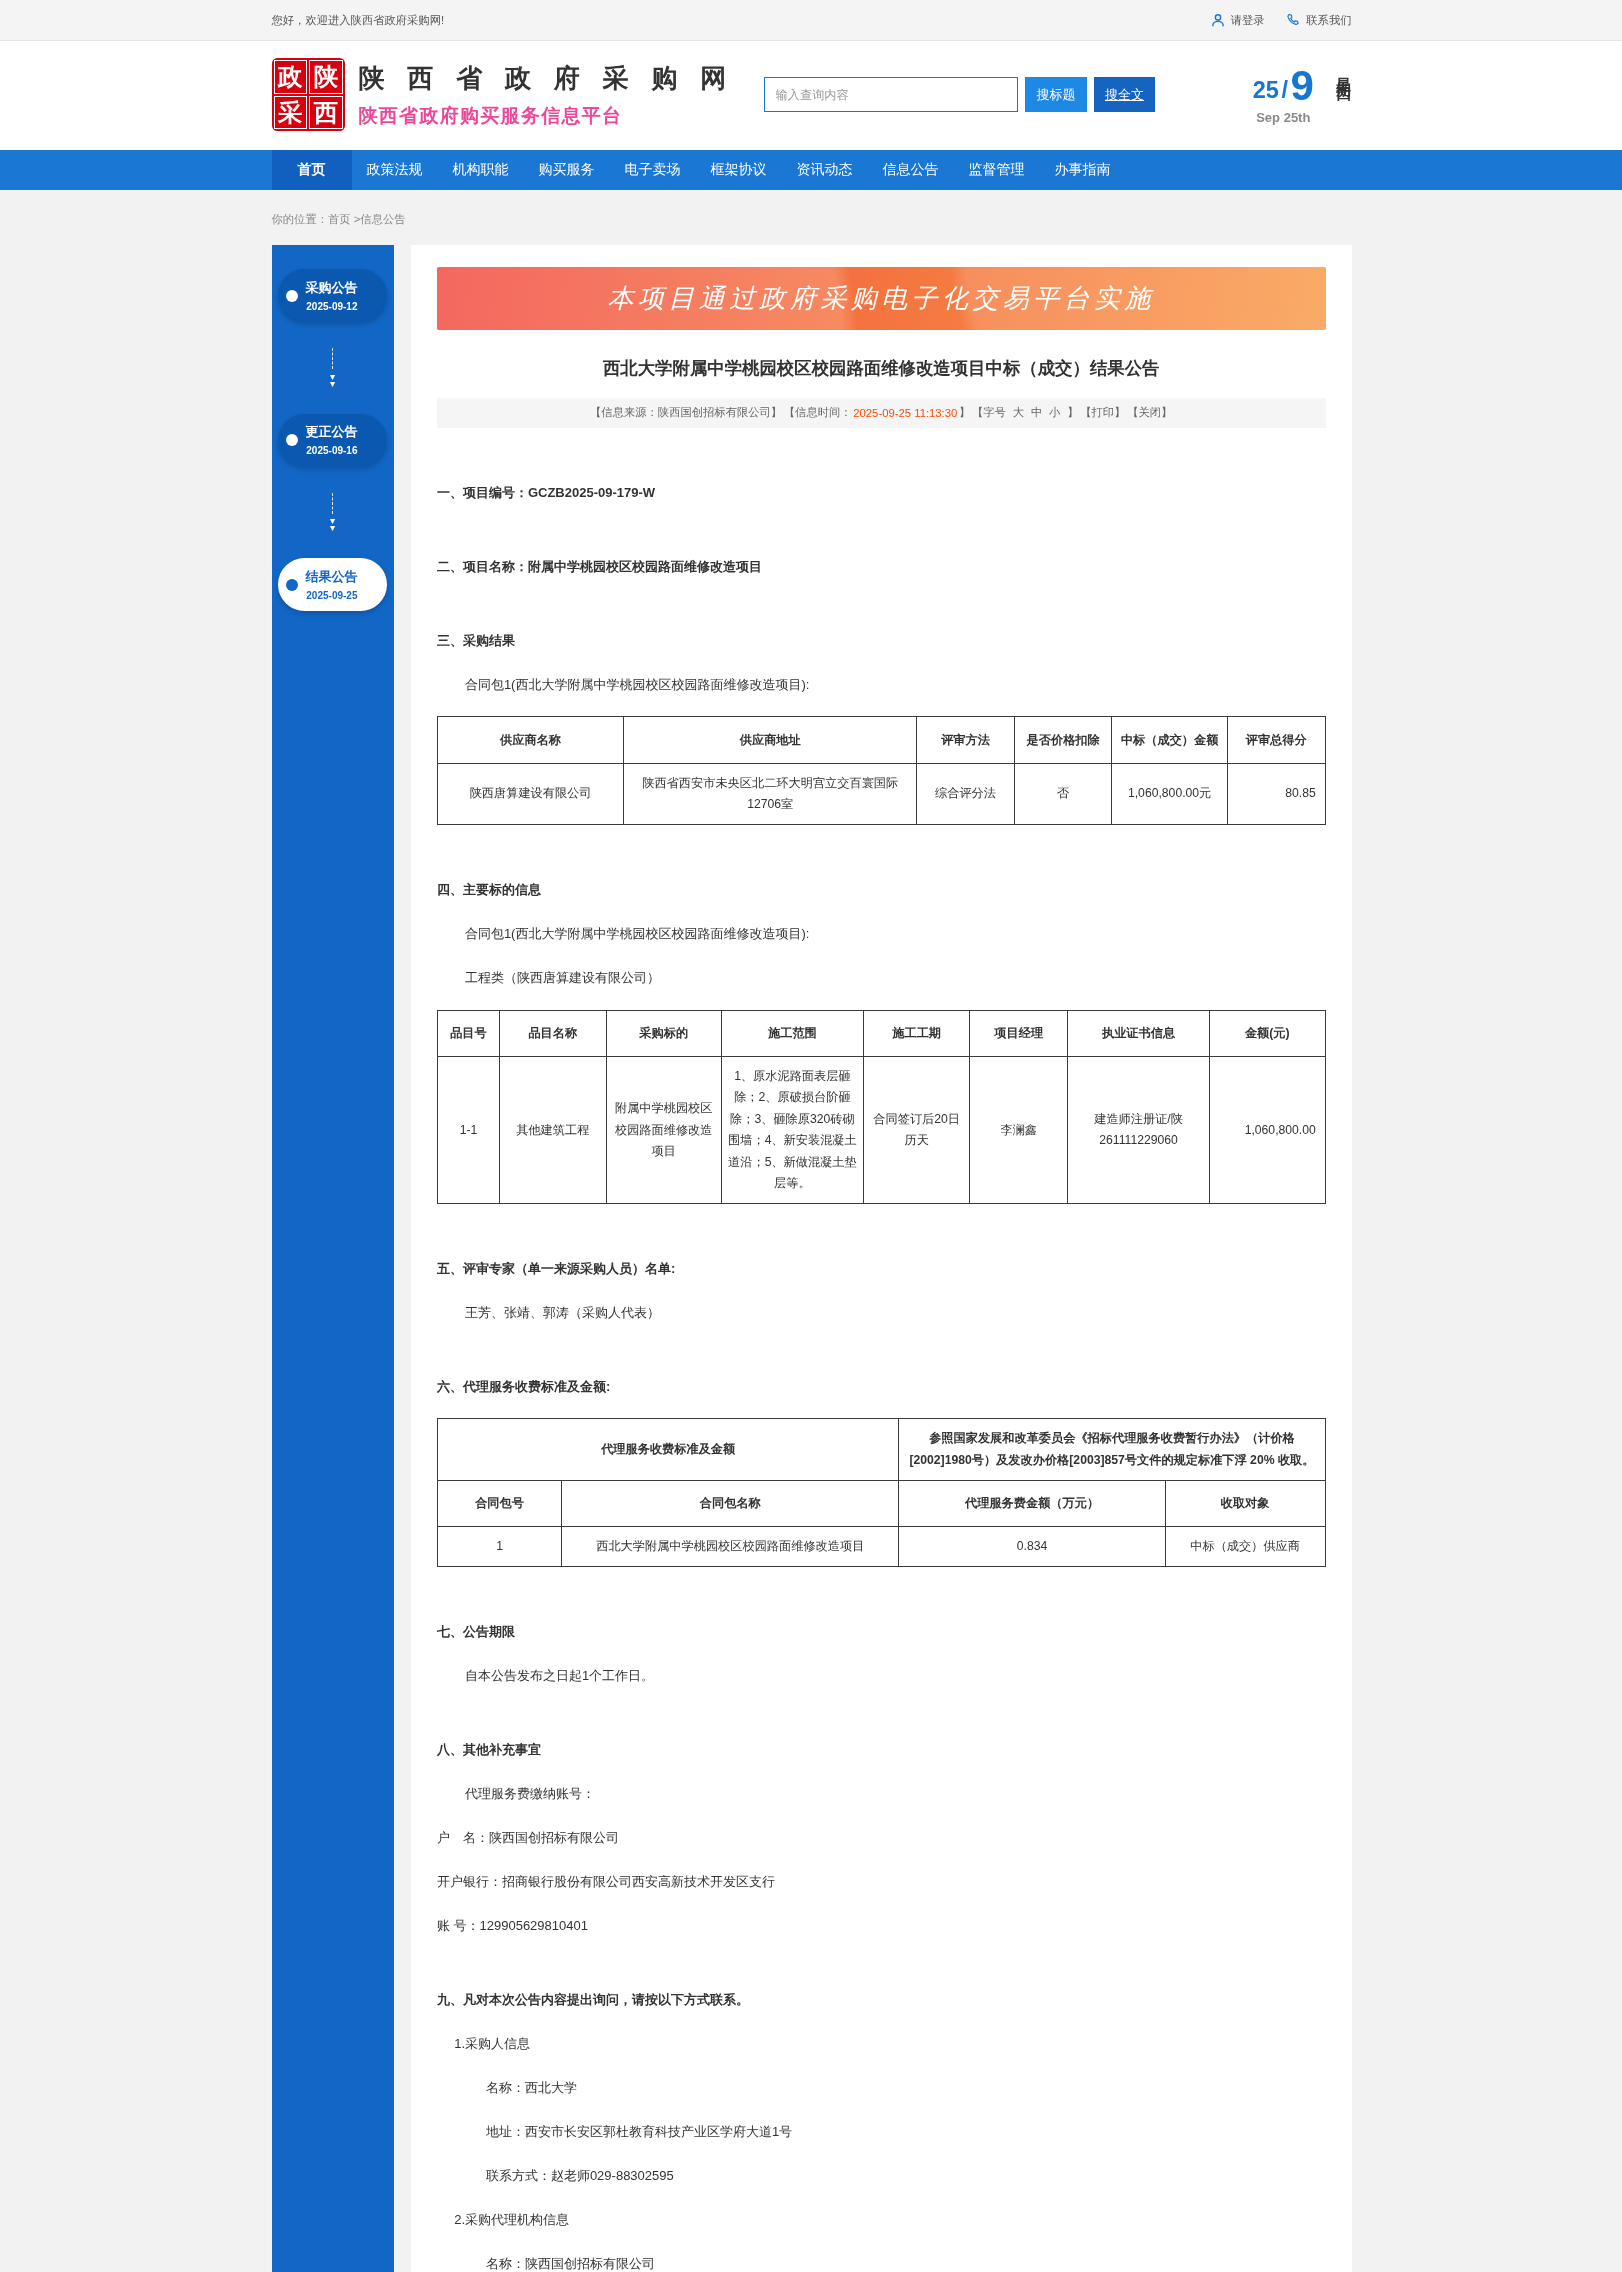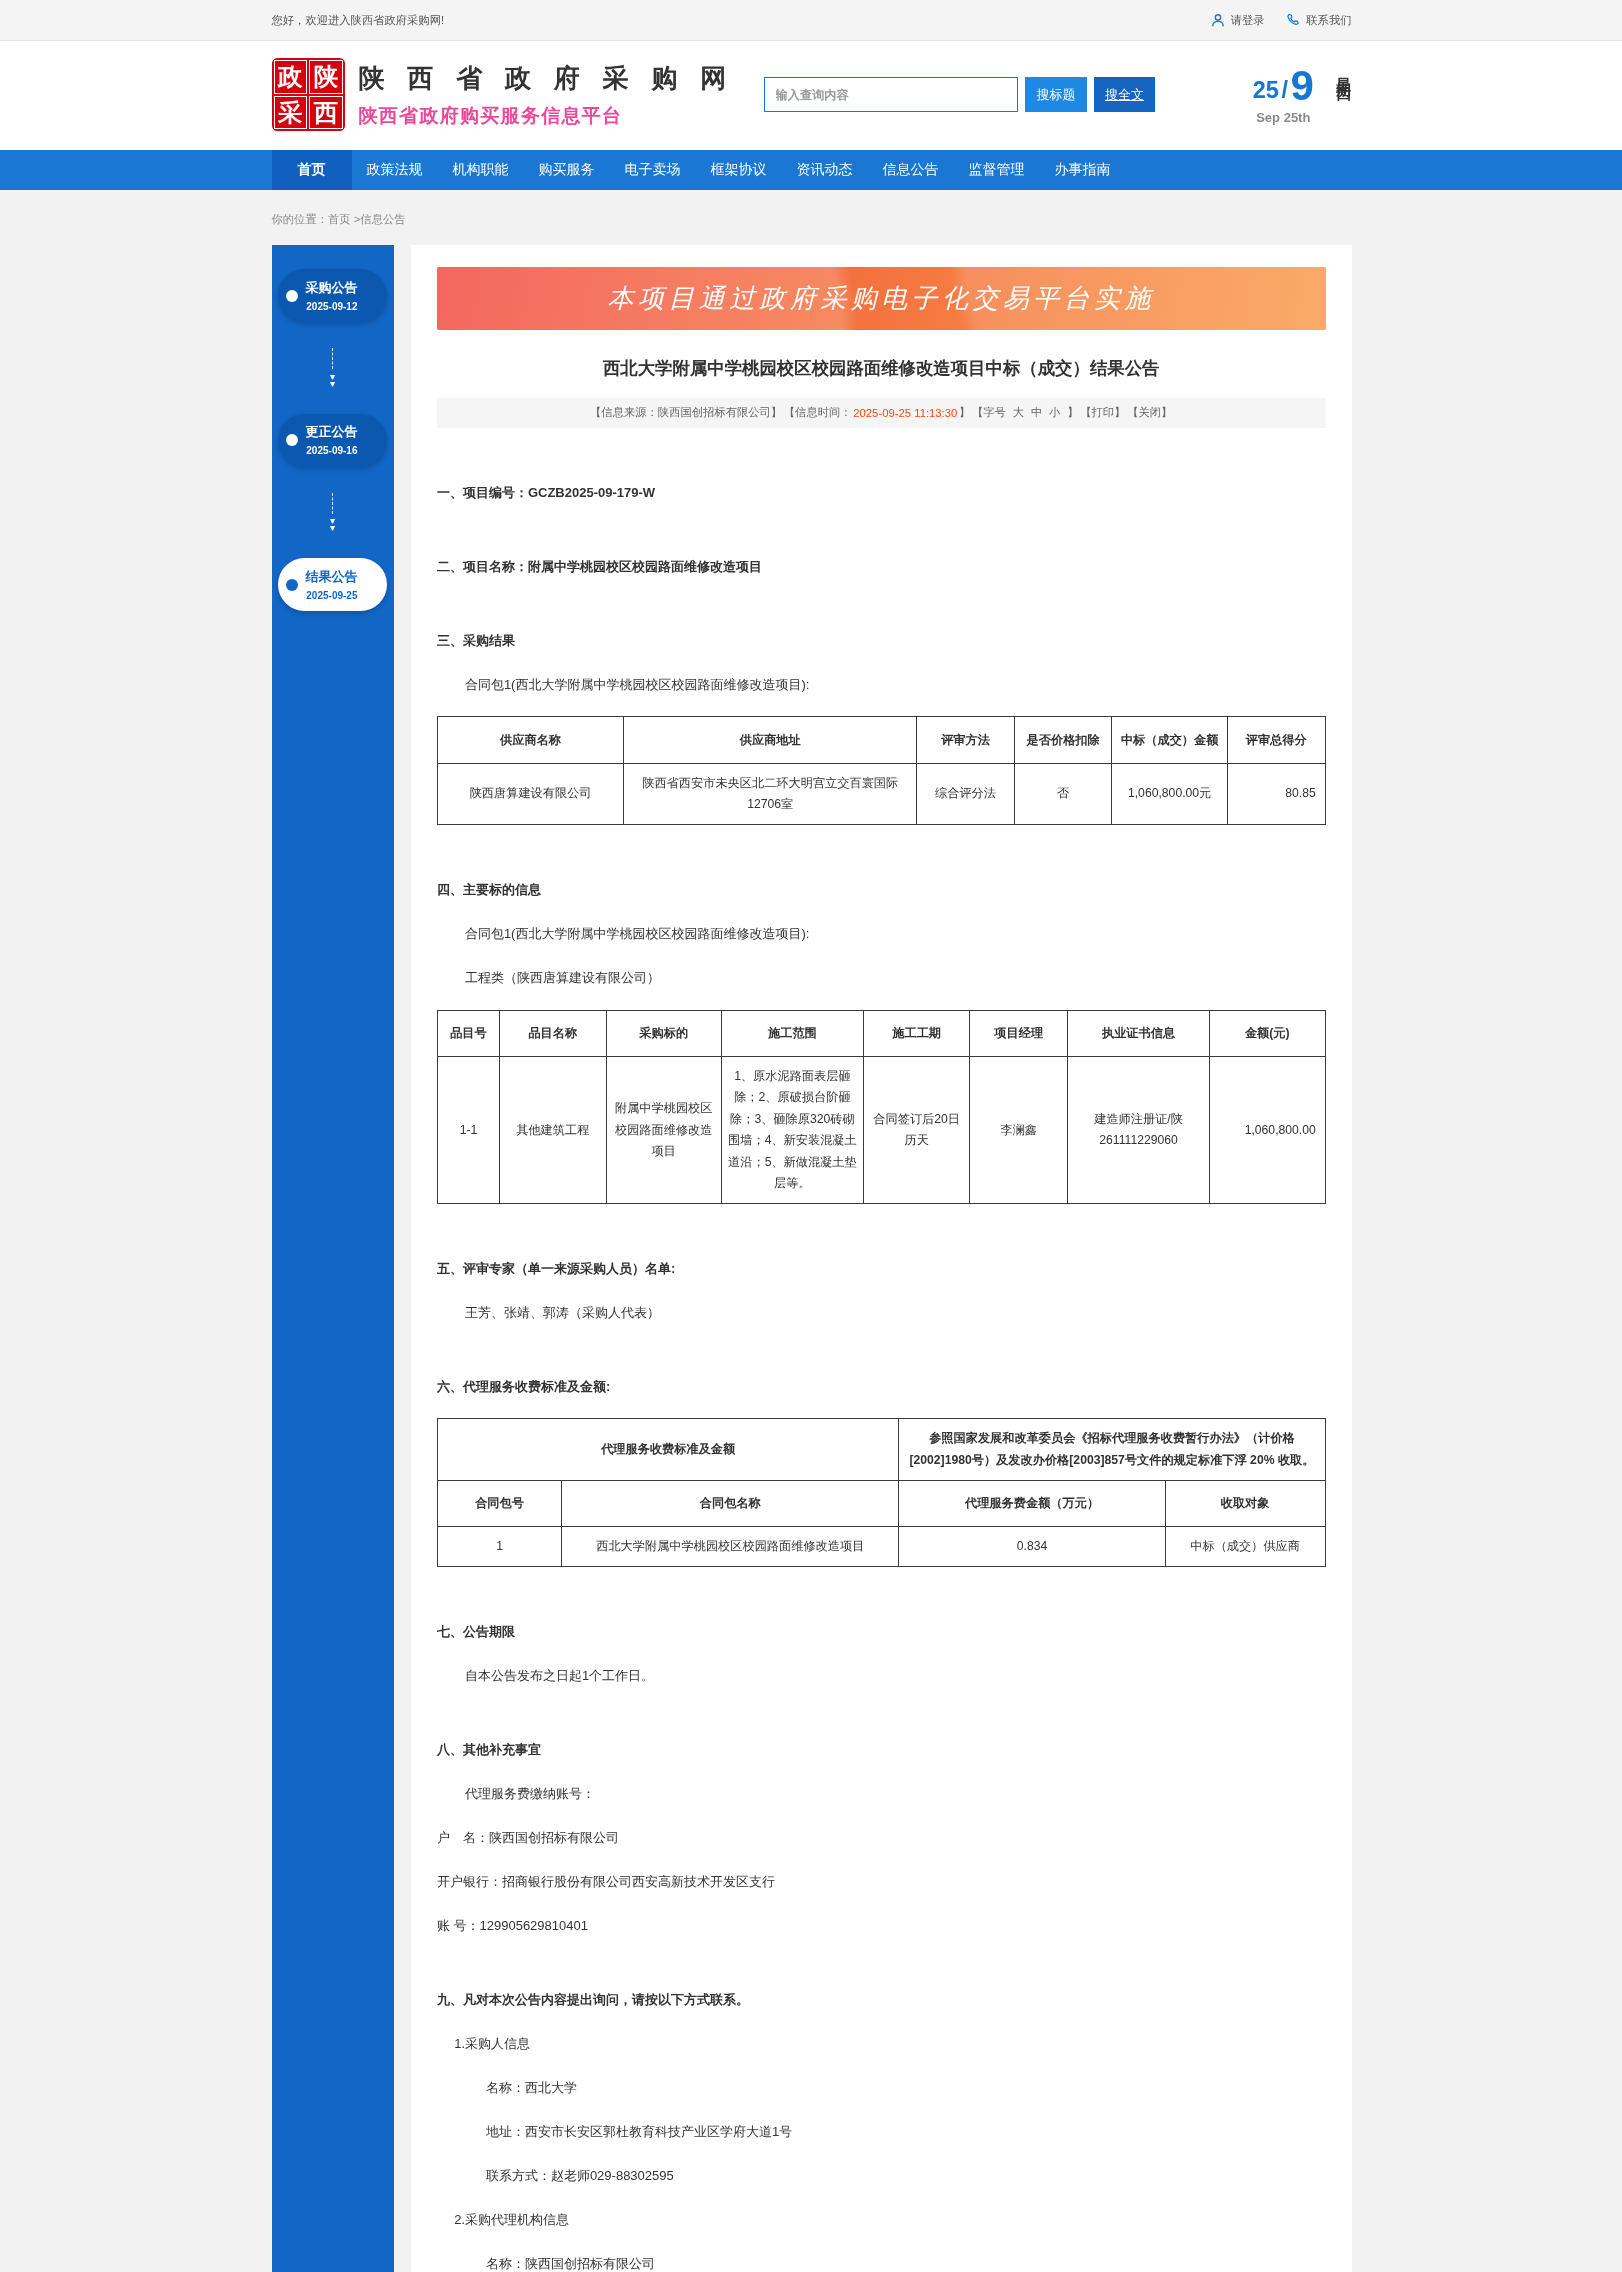--- a/index.html
+++ b/index.html
@@ -15,21 +15,21 @@
 
   
   header { background:#fff; padding:17.4px 0 19px; }
   .header-inner { display:flex; align-items:center; }
   .logo { width:73px; height:73px; background:#d7000f; border:2.6px solid #d7000f; border-radius:5.2px; display:grid; grid-template-columns:1fr 1fr; grid-template-rows:1fr 1fr; gap:2.6px; }
   .logo span { background:#d7000f; color:#fff; font-weight:bold; font-size:24.4px; display:flex; align-items:center; justify-content:center; outline:1.7px solid #fff; outline-offset:-1.7px; }
   .titles { margin-left:14px; }
   .t1 { font-size:26px; font-weight:bold; letter-spacing:7.8px; color:#333; }
   .t2 { font-size:19px; font-weight:bold; letter-spacing:1.3px; color:#ec4899; margin-top:7px; }
   .search { margin-left:30px; display:flex; align-items:center; }
-  .search input { width:254px; height:35px; border:1.7px solid #1677d2; padding:0 10.5px; font-size:12.2px; color:#333; outline:none;font-weight:bold; }
+  .search input { width:254px; height:35px; border:1.7px solid #1677d2; padding:0 10.5px; font-size:12.2px; color:#333; outline:none; }
   .search input::placeholder { color:#999; }
   .search button { height:35px; padding:0 11.3px; border:none; color:#fff; font-size:13px; margin-left:7px; cursor:pointer; }
   .btn-light { background:#1e88e5; }
   .btn-dark { background:#1464c0;text-decoration:underline; }
   .datebox { margin-left:auto; display:flex; align-items:flex-start; }
   .dm { display:flex; align-items:flex-end; color:#1677d2; font-weight:bold; line-height:1; }
   .dm .d { font-size:23.5px; padding-bottom:4.4px; }
   .dm .slash { font-size:23.5px; padding:0 2.6px 4.4px; }
   .dm .m { font-size:42px; }
   .date-left { text-align:center; }

